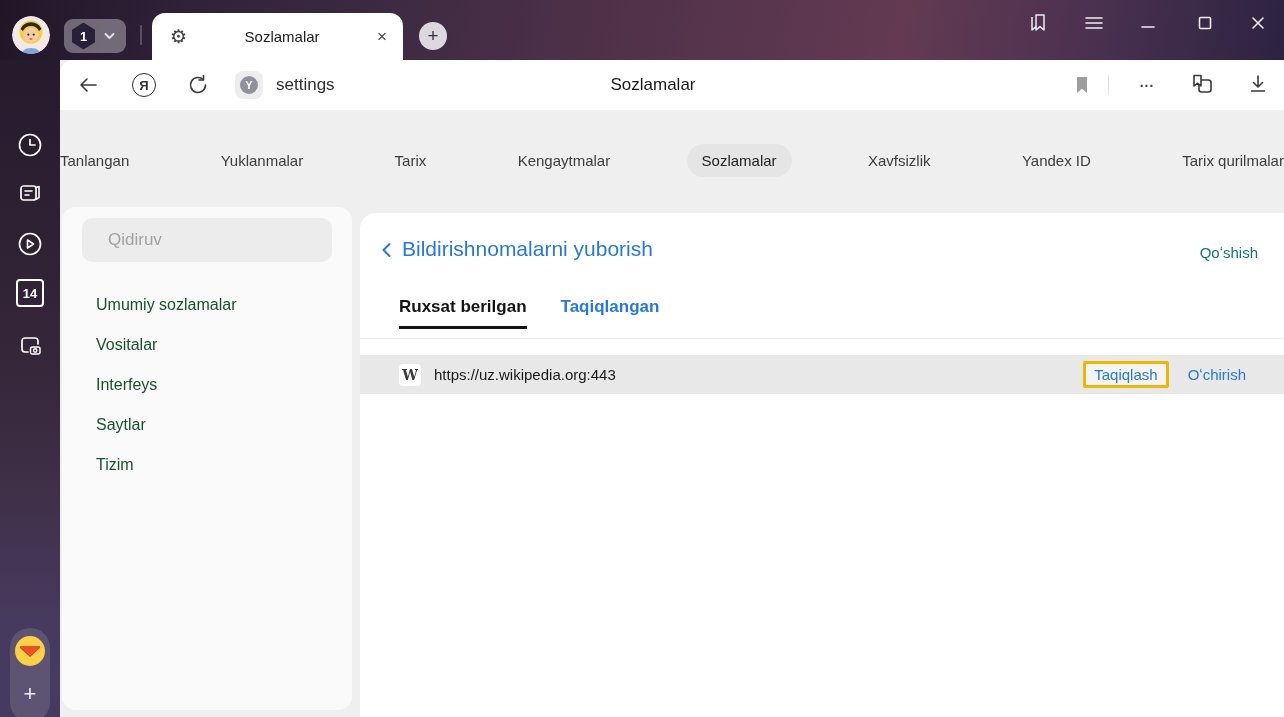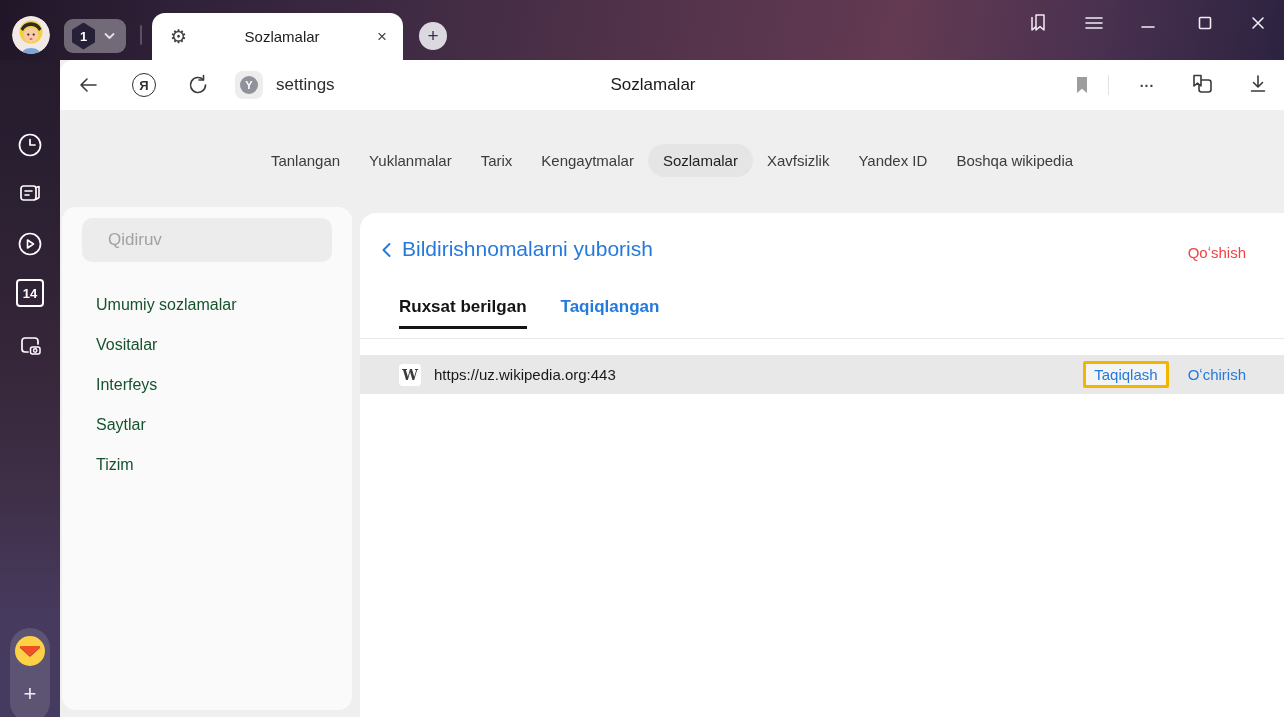--- a/index.html
+++ b/index.html
@@ -76,21 +76,21 @@
     width:18px; height:18px; border-radius:50%; background:#91919b; color:#fff;
     font-size:11px; font-weight:bold; display:flex; align-items:center; justify-content:center;
   }
   .address-text { position:absolute; left:216px; top:0; height:50px; line-height:50px; font-size:17px; color:#2e2e2e; cursor:text; }
   .toolbar-title { position:absolute; left:433px; top:0; width:320px; height:50px; line-height:50px; text-align:center; font-size:17px; color:#1b1b1b; }
   .tb-divider { position:absolute; left:1048px; top:15px; width:1px; height:20px; background:#e2e2e2; }
   .tb-more { position:absolute; left:1072px; top:0; width:30px; height:44px; line-height:44px; text-align:center; font-weight:bold; color:#3f3f3f; letter-spacing:1px; font-size:14px; cursor:pointer; }
   
   .nav-row {
     position:absolute; left:60px; right:0; top:142px; height:36px;
-    display:flex; justify-content:center; align-items:center; gap:29px;
+    display:flex; justify-content:space-between; align-items:center; gap:29px;
   }
   .nav-item { font-size:15px; color:#3c3c3c; cursor:pointer; white-space:nowrap; }
   .nav-item.active { background:#e6e5e5; border-radius:18px; padding:8px 15px; margin:0 -15px; color:#222; }
   
   .settings-panel {
     position:absolute; left:62px; top:207px; width:290px; height:503px;
     background:#fbfafa; border-radius:14px;
   }
   .search-input {
     position:absolute; left:20px; top:11px; width:250px; height:44px;
@@ -103,21 +103,21 @@
     height:40px; display:flex; align-items:center; padding-left:34px;
     font-size:16px; color:#14532d; cursor:pointer;
   }
   
   .main-panel {
     position:absolute; left:360px; top:205px; width:924px; height:644px;
     background:#fff; border-radius:16px 0 0 0;margin-top:8px;
   }
   .main-back { position:absolute; left:17px; top:27px; width:20px; height:20px; cursor:pointer; }
   .main-title { position:absolute; left:42px; top:24px; font-size:21px; color:#2579dd; cursor:pointer; }
-  .add-link { position:absolute; right:38px; top:31px; font-size:15px; color:#ef4444; cursor:pointer; }
+  .add-link { position:absolute; right:26px; top:31px; font-size:15px; color:#0f766e; cursor:pointer; }
   .main-tabs { position:absolute; left:39px; top:84px; display:inline-flex; gap:34px; }
   .main-tab { font-size:17px; font-weight:600; padding-bottom:9px; border-bottom:3.5px solid transparent; cursor:pointer; white-space:nowrap; }
   .main-tab.active { color:#141414; border-bottom-color:#141414; }
   .main-tab.inactive { color:#2579dd; }
   .main-divider { position:absolute; left:0; right:0; top:125px; height:1px; background:#e8e8e8; }
   .site-row {
     position:absolute; left:0; right:0; top:142px; height:39px; background:#e9e8e8;
     display:flex; align-items:center; padding:0 38px 0 39px;
   }
   .site-favicon {
@@ -287,21 +287,21 @@
   </div>
 
   <div class="nav-row">
     <span class="nav-item">Tanlangan</span>
     <span class="nav-item">Yuklanmalar</span>
     <span class="nav-item">Tarix</span>
     <span class="nav-item">Kengaytmalar</span>
     <span class="nav-item active">Sozlamalar</span>
     <span class="nav-item">Xavfsizlik</span>
     <span class="nav-item">Yandex ID</span>
-    <span class="nav-item">Boshqa wikipedia</span>
+    <span class="nav-item">Tarix qurilmalar</span>
   </div>
 
   <div class="settings-panel">
     <input class="search-input" type="text" placeholder="Qidiruv" style="">
     <div class="settings-menu">
       <div class="settings-menu-item">Umumiy sozlamalar</div>
       <div class="settings-menu-item">Vositalar</div>
       <div class="settings-menu-item">Interfeys</div>
       <div class="settings-menu-item">Saytlar</div>
       <div class="settings-menu-item">Tizim</div>

